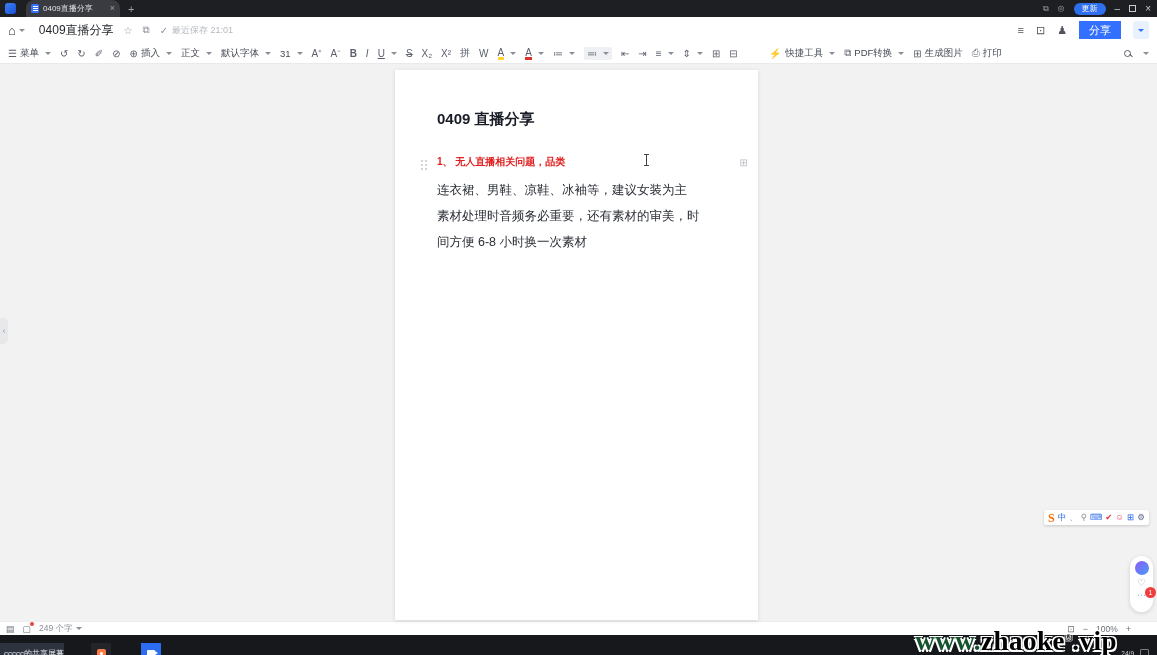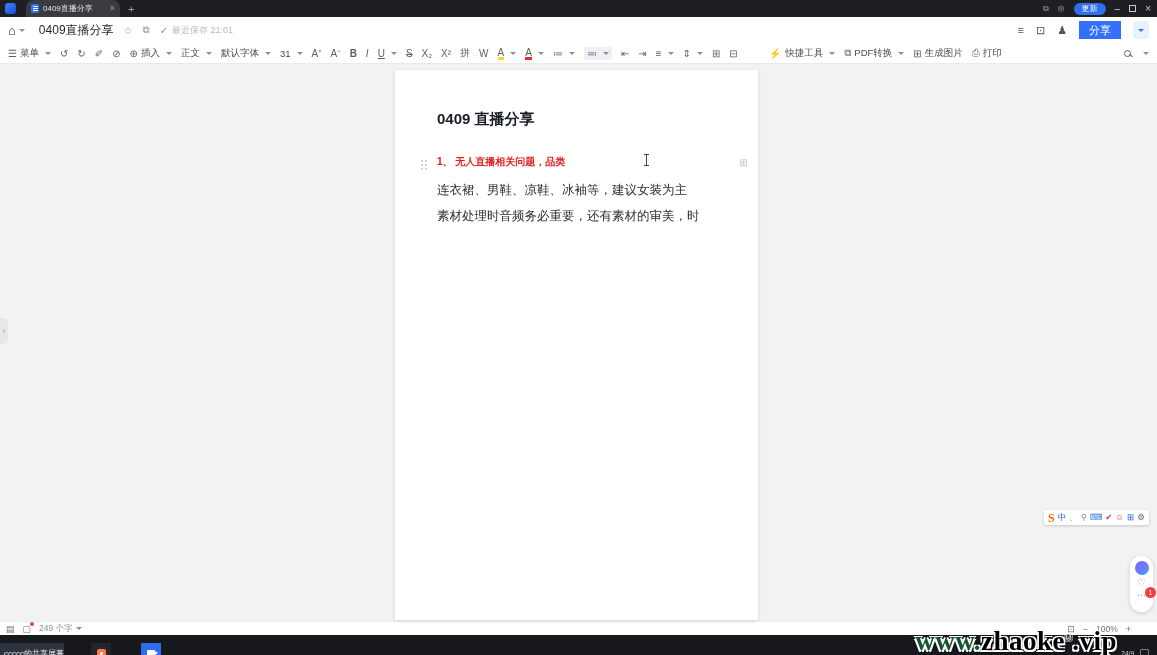--- a/index.html
+++ b/index.html
@@ -321,20 +321,21 @@
         <span>‹</span>
       </div>
 
     <div class="page">
       <div class="pg-inner">
         <div class="doc-h1">0409 直播分享</div>
         <div class="doc-h2">1、 无人直播相关问题，品类</div>
         <div class="doc-p">
           <div>连衣裙、男鞋、凉鞋、冰袖等，建议女装为主</div>
           <div>素材处理时音频务必重要，还有素材的审美，时</div>
+          <div>间方便 6-8 小时换一次素材</div>
         </div>
       </div>
       <div class="drag-dots">
           <i></i>
         </div>
       <div class="ibeam"></div>
       <span class="cmt-add">⊞</span>
     </div>
 
     <div class="ime-bar">

